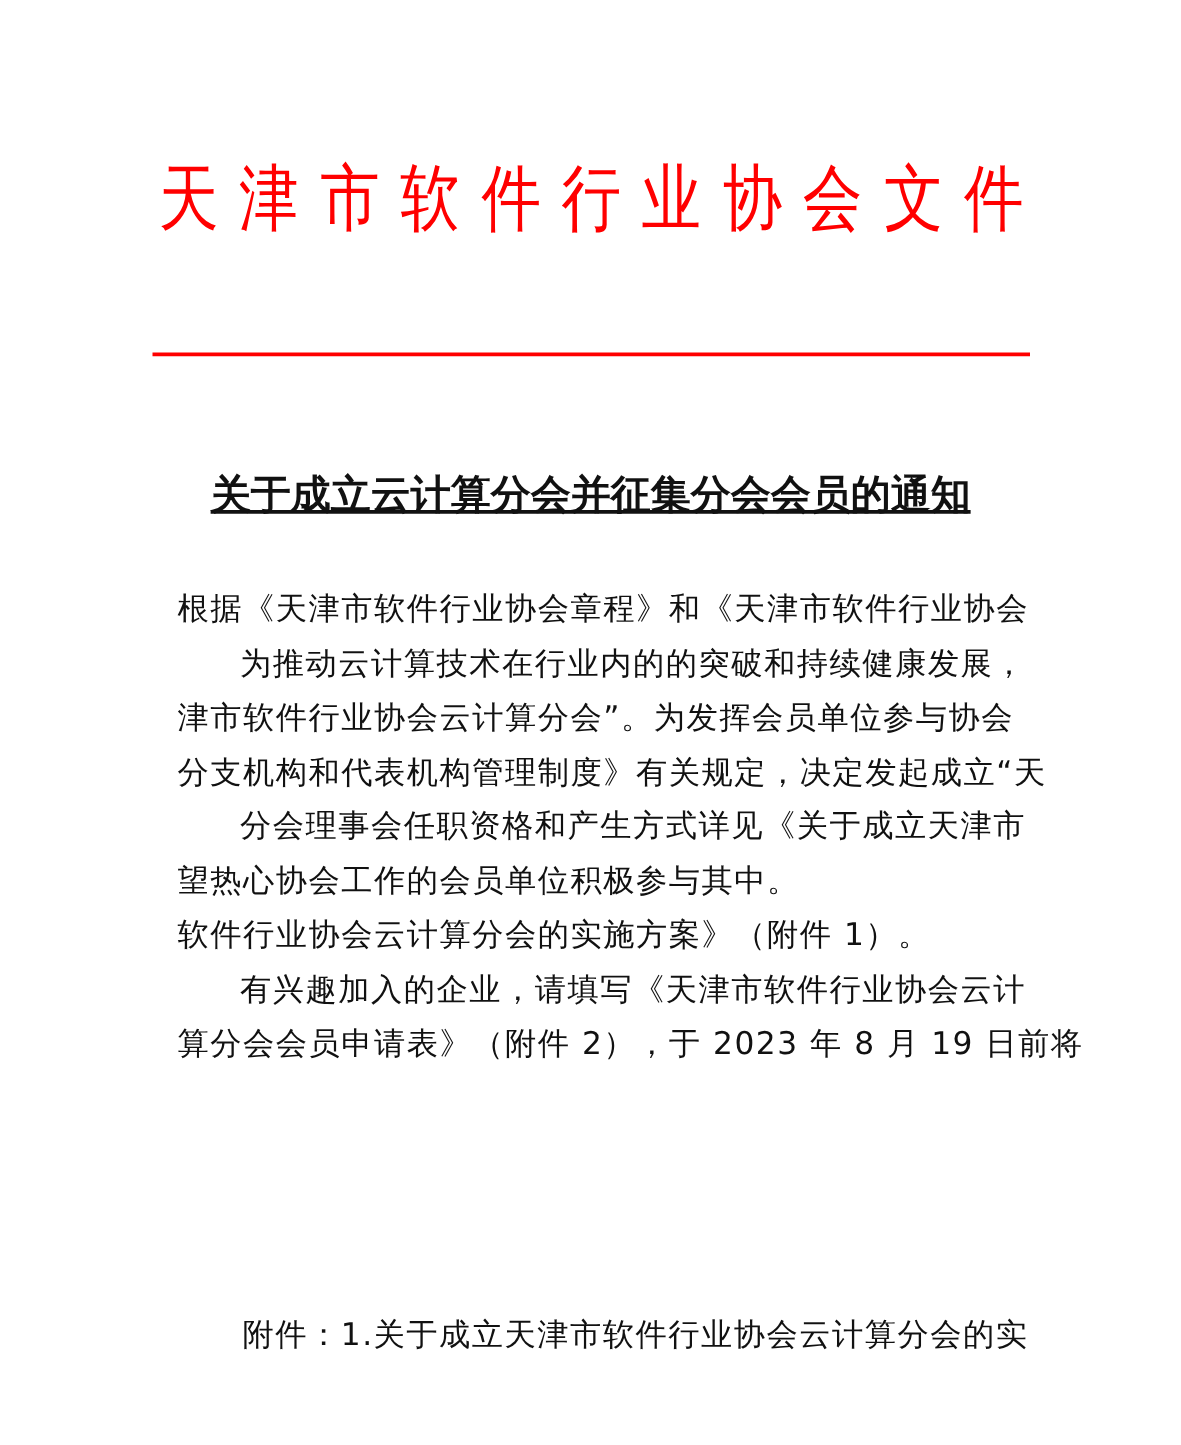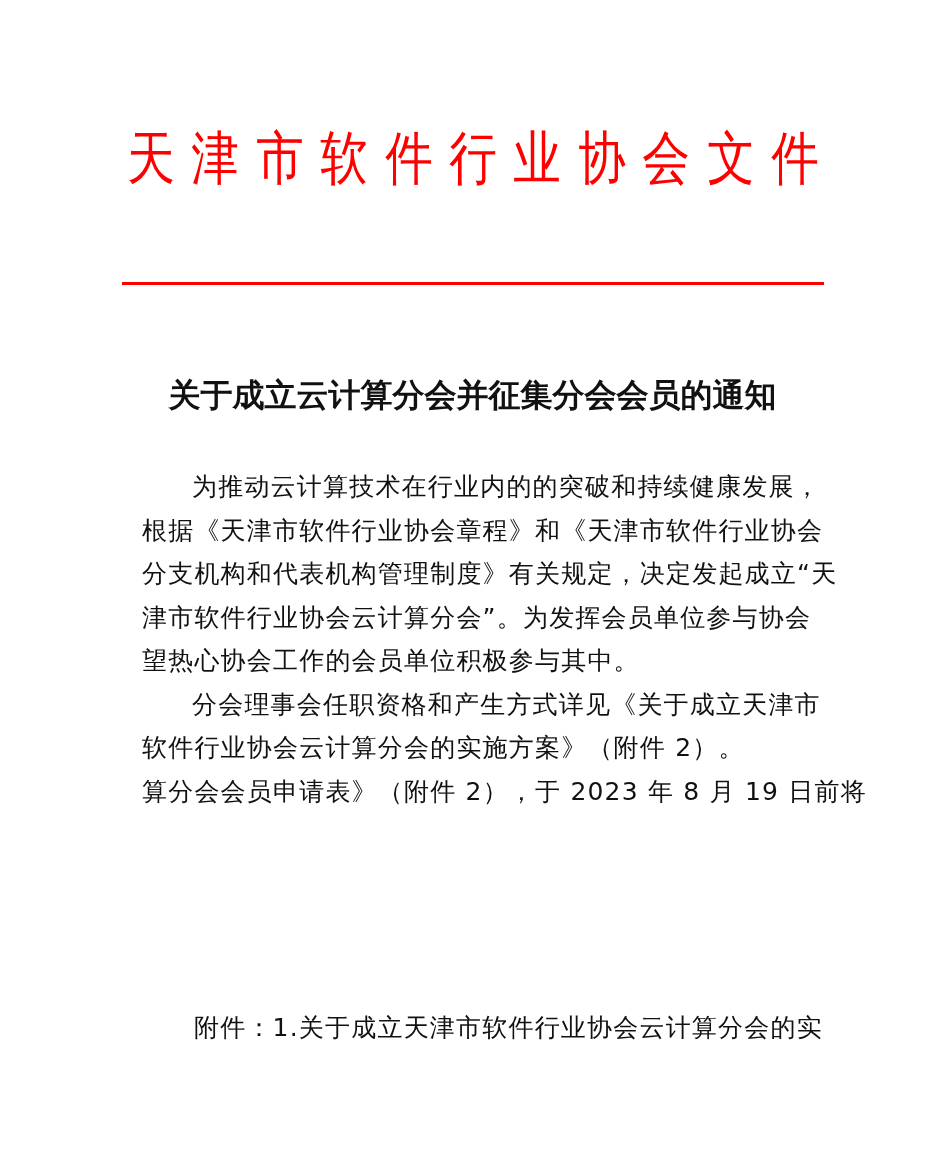--- a/index.html
+++ b/index.html
@@ -5,27 +5,27 @@
   html, body { margin: 0; padding: 0; background: #ffffff; }
   body { width: 945px; height: 1156px; position: relative; overflow: hidden;
          font-family: "DejaVu Serif", "Liberation Serif", serif; color: #111; }
   .masthead { position: absolute; left: 122px; top: 118px; width: 702px; height: 80px;
               display: flex; justify-content: space-between; align-items: center; }
   .masthead span { color: #ff0000; font-size: 58px; line-height: 80px; font-weight: normal;
                    font-family: "DejaVu Sans", sans-serif; transform: scaleX(0.82); display: inline-block; }
   .red-rule { position: absolute; left: 122px; top: 282px; width: 702px; height: 3px; background: #ff0000; }
   .title { position: absolute; left: 0; width: 945px; top: 370px; text-align: center;
            font-size: 32px; font-weight: bold; letter-spacing: 0px; line-height: 50px;
-           font-family: "DejaVu Serif", serif; }
+           font-family: "DejaVu Serif", serif; text-decoration: underline; }
   .body-text { position: absolute; left: 142px; top: 465px; width: 675px; }
   .line { font-size: 25px; line-height: 43.5px; height: 43.5px; white-space: nowrap;
           letter-spacing: 1.2px; font-family: "DejaVu Sans", sans-serif; }
   .indent { padding-left: 50px; }
   .attach { position: absolute; left: 194px; top: 1006px; }
-  .attach .line { letter-spacing: 1.2px; }
+  .attach .line { letter-spacing: 1.2px; margin-top: 40px; }
   .attach .cont { padding-left: 88px; }
   .attach .item2 { padding-left: 78px; }
 </style>
 </head>
 <body>
 
 <div class="masthead">
   <span>天</span>
   <span>津</span>
   <span>市</span>
@@ -37,27 +37,28 @@
   <span>会</span>
   <span>文</span>
   <span>件</span>
 </div>
 
 <div class="red-rule"></div>
 
 <div class="title">关于成立云计算分会并征集分会会员的通知</div>
 
 <div class="body-text">
+  <div class="line">根据《天津市软件行业协会章程》和《天津市软件行业协会</div>
   <div class="line indent">为推动云计算技术在行业内的的突破和持续健康发展，</div>
-  <div class="line">根据《天津市软件行业协会章程》和《天津市软件行业协会</div>
+  <div class="line">津市软件行业协会云计算分会”。为发挥会员单位参与协会</div>
   <div class="line">分支机构和代表机构管理制度》有关规定，决定发起成立“天</div>
-  <div class="line">津市软件行业协会云计算分会”。为发挥会员单位参与协会</div>
+  <div class="line indent">分会理事会任职资格和产生方式详见《关于成立天津市</div>
   <div class="line">望热心协会工作的会员单位积极参与其中。</div>
-  <div class="line indent">分会理事会任职资格和产生方式详见《关于成立天津市</div>
-  <div class="line">软件行业协会云计算分会的实施方案》（附件 2）。</div>
+  <div class="line">软件行业协会云计算分会的实施方案》（附件 1）。</div>
+  <div class="line indent">有兴趣加入的企业，请填写《天津市软件行业协会云计</div>
   <div class="line">算分会会员申请表》（附件 2），于 2023 年 8 月 19 日前将</div>
 </div>
 
 <div class="attach">
   <div class="line">
     <span>附件：</span><span>1.关于成立天津市软件行业协会云计算分会的实</span>
   </div>
 </div>
 
 </body></html>

